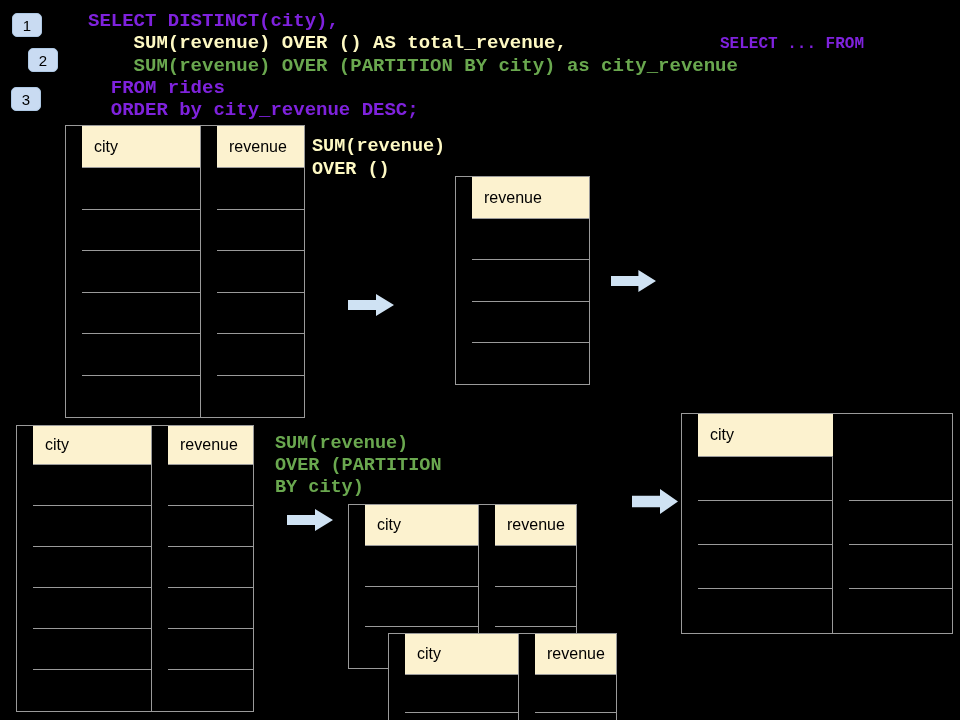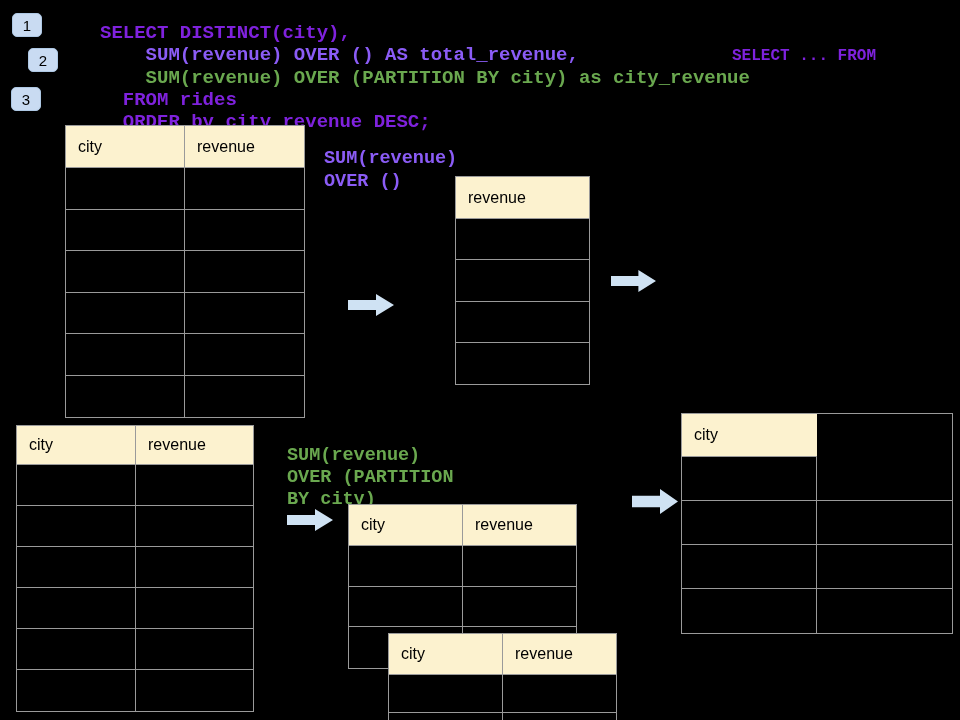--- a/index.html
+++ b/index.html
@@ -7,38 +7,38 @@
     position:relative;width:960px;height:720px;background:#000;
     overflow:hidden;font-family:"Liberation Sans",sans-serif;
   }
   .badge{
     position:absolute;width:30px;height:24px;box-sizing:border-box;
     background:#c9dbf2;border:1px solid #aec8e4;border-radius:5px;
     display:flex;align-items:center;justify-content:center;
     font-size:15px;color:#000;
   }
   .code{
-    position:absolute;margin:12px;
+    position:absolute;margin:0;
     font-family:"Liberation Mono","DejaVu Sans Mono",monospace;
     font-weight:bold;white-space:pre;
   }
   .code span{display:block;}
   .c-purple{color:#7f22dd;}
-  .c-red{color:#8b5cf6;}
+  .c-red{color:#fef9c3;}
   .c-green{color:#6aa84f;}
   .code-main{left:88px;top:10px;font-size:19px;line-height:22.3px;}
   .code-side{left:720px;top:35px;font-size:16px;line-height:19.5px;}
   .ann-red{left:312px;top:135px;font-size:18.5px;line-height:23px;}
   .ann-green{left:275px;top:433px;font-size:18.5px;line-height:22px;}
   .tbl{
     position:absolute;background:#000;border:1px solid #9a9a9a;
     box-sizing:border-box;
   }
   .row{display:flex;}
-  .cell{box-sizing:border-box;border-right:1px solid #9a9a9a;border-bottom:1px solid #9a9a9a;}
+  .cell{box-sizing:border-box;border-right:1px solid #9a9a9a;border-bottom:1px solid #9a9a9a;margin-left:16px;}
   .row .cell:last-child{border-right:none;}
   .row:last-child .cell{border-bottom:none;}
   .hcell{
     background:#fcf2cf;display:flex;align-items:center;
     padding-left:12px;font-size:16px;color:#000;
   }
   .grow{flex:1;}
   .arrow{position:absolute;}
 </style>
 </head>

